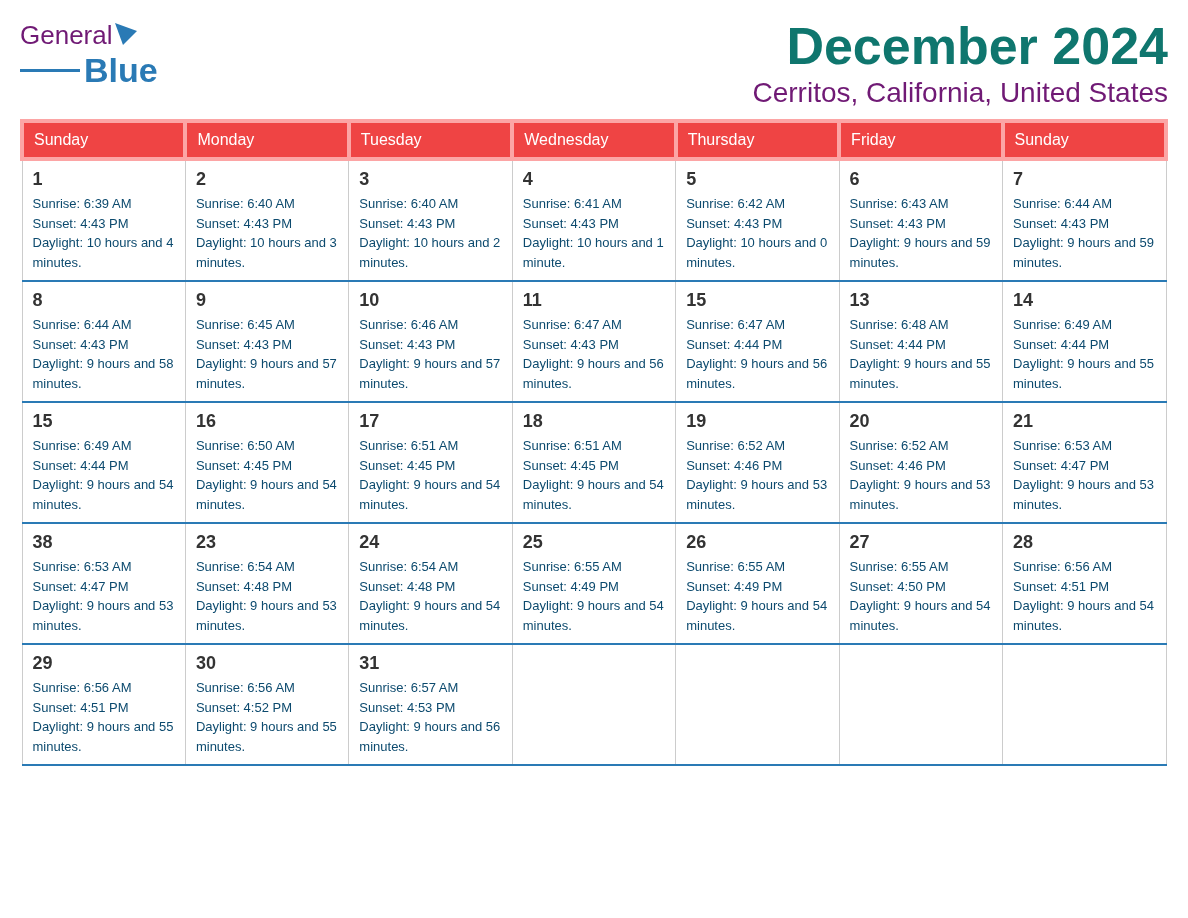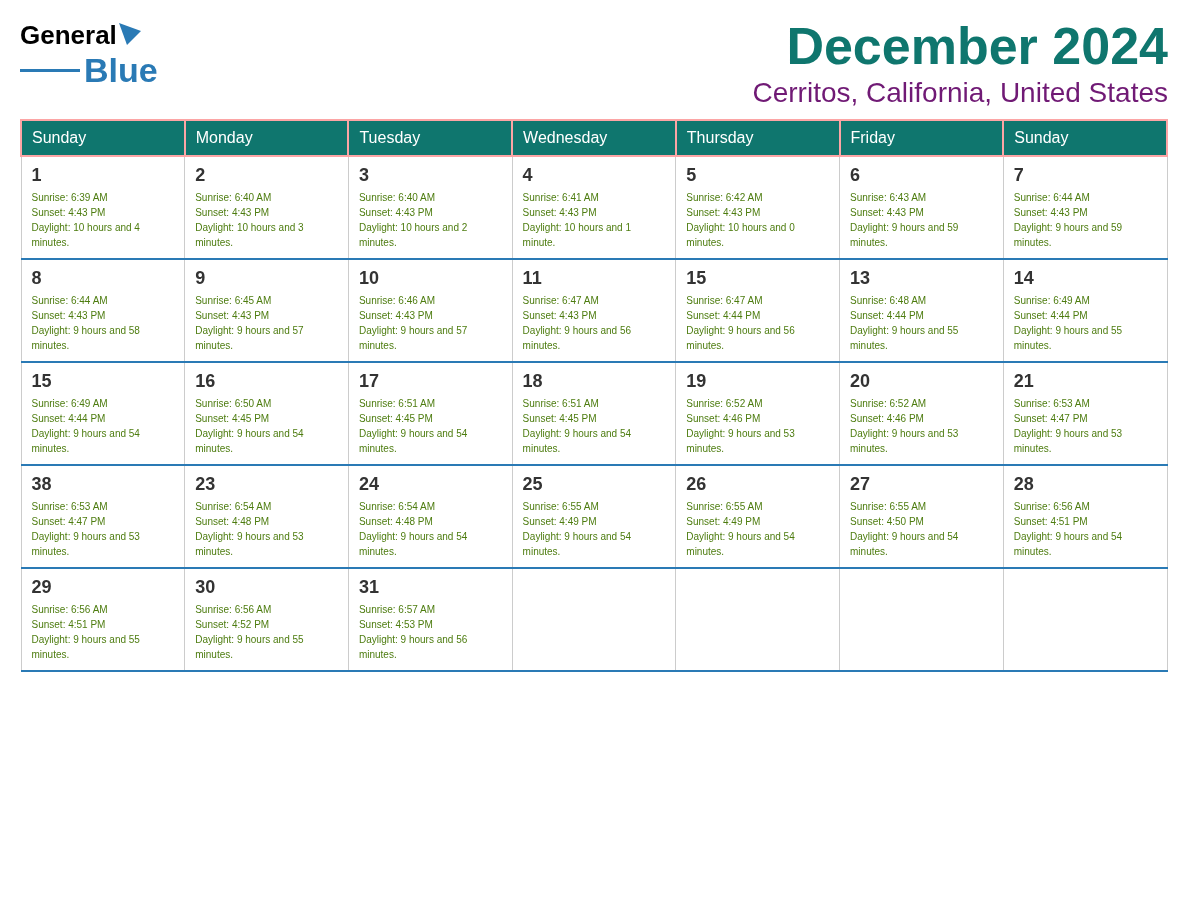--- a/index.html
+++ b/index.html
@@ -34,27 +34,27 @@
       font-size: 28px;
       color: #701a75;
       margin-top: 5px;
     }
     .calendar {
       width: 100%;
       border-collapse: collapse;
       margin-top: 8px;
     }
     .calendar th {
-      background: #0f766e;
+      background: #ef4444;
       color: #fff;
       font-size: 16px;
       font-weight: normal;
       padding: 8px 10px;
       text-align: left;
-      border: 2px solid #fca5a5;
+      border: 4px solid #fca5a5;
     }
     .calendar td {
       vertical-align: top;
       padding: 8px 10px;
       border: 1px solid #ccc;
       border-top: 2px solid #2a7ab5;
       font-size: 13px;
       color: #333;
       width: calc(100% / 7);
       min-height: 110px;
@@ -62,38 +62,38 @@
     .calendar tr:first-child td {
       border-top: none;
     }
     .day-number {
       font-size: 18px;
       font-weight: bold;
       margin-bottom: 4px;
       display: block;
     }
     .day-info {
-      font-size: 10px;
+      font-size: 13px;
       line-height: 1.5;
-      color: #4d7c0f;
+      color: #0c4a6e;
     }
     .calendar tbody tr:last-child td {
       border-bottom: 2px solid #2a7ab5;
     }
     .empty-cell {
       background: #fff;
     }
   </style>
 </head>
 <body>
 
 <div class="header">
   <div class="logo">
     <div style="display:flex;align-items:center;gap:0px;">
-      <span style="font-size:26px;font-weight:bold;color:#000000;">General</span>
+      <span style="font-size:26px;font-weight:normal;color:#701a75;">General</span>
       <svg width="22" height="22" viewBox="0 0 22 22" style="margin-left:2px;margin-top:-4px;">
         <polygon points="0,0 22,8 8,22" fill="#2a7ab5"></polygon>
       </svg>
     </div>
     <div style="display:flex;align-items:center;">
       <div style="width:60px;height:3px;background:#2a7ab5;margin-right:4px;"></div>
       <span style="font-size:34px;font-weight:bold;color:#2a7ab5;">Blue</span>
     </div>
   </div>
   <div class="title-block">

